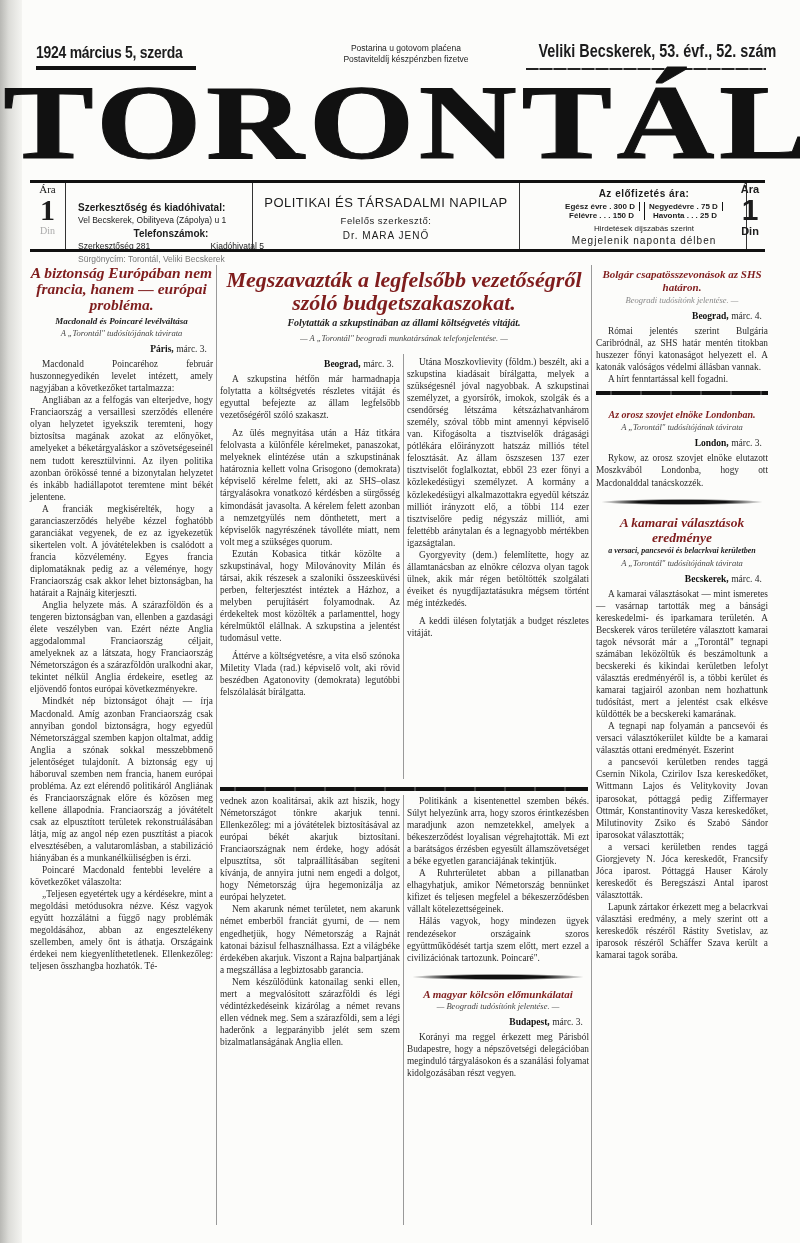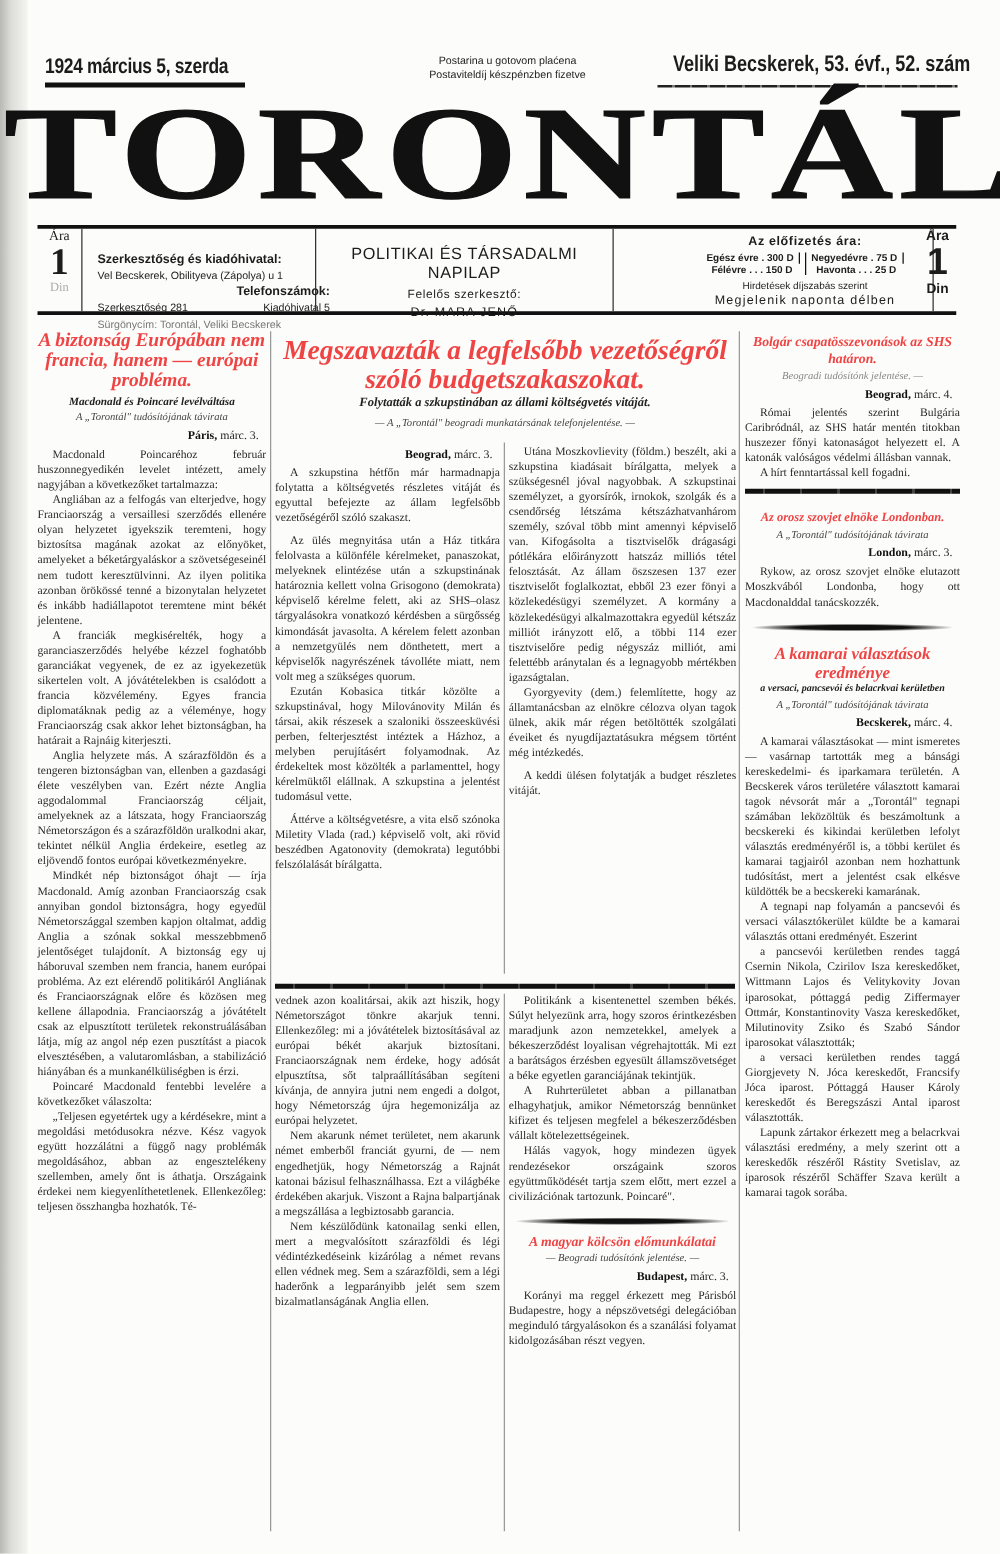--- a/index.html
+++ b/index.html
@@ -17,43 +17,43 @@
   .masthead { position: absolute; left: 55px; top: 70px; width: 690px; height: 105px; text-align: center;
     font-family: "Liberation Serif", serif; font-weight: bold; font-size: 118px; line-height: 105px; letter-spacing: 4px; color: #111;
     transform: scaleX(1.15) scaleY(0.9); transform-origin: center; -webkit-text-stroke: 1px #111; }
   .info-band { position: absolute; left: 30px; top: 180px; width: 735px; height: 72px; border-top: 3px solid #111; border-bottom: 3px solid #111; }
   .info-band .cell { position: absolute; top: 0; height: 66px; }
   .price-l { left: 0; width: 36px; text-align: center; font-size: 11px; border-right: 1px solid #333; }
   .price-big { font-size: 30px; font-weight: bold; line-height: 30px; }
   .price-l .unit { color: #aaa; font-size: 10px; }
   .office { left: 48px; width: 186px; font-size: 8.5px; font-family: "Liberation Sans", sans-serif; line-height: 13px; padding-top: 18px; }
   .office .bold { font-weight: bold; font-size: 10px; }
-  .office .center { text-align: right; }
+  .office .center { text-align: center; }
   .office .row2 { display: flex; justify-content: space-between; }
   .office .faded { color: #777; }
-  .center-cell { left: 222px; width: 239px; text-align: center; border-left: 1px solid #333; border-right: 1px solid #333; font-family: "Liberation Sans", sans-serif; }
+  .center-cell { left: 222px; width: 268px; text-align: center; border-left: 1px solid #333; border-right: 1px solid #333; font-family: "Liberation Sans", sans-serif; }
   .center-cell .tag { font-size: 13px; letter-spacing: 0.5px; margin-top: 12px; }
   .center-cell .ed-label { font-size: 9.5px; margin-top: 5px; letter-spacing: 0.5px; }
   .center-cell .ed-name { font-size: 10px; margin-top: 4px; letter-spacing: 1px; }
   .sub-cell { left: 512px; width: 205px; text-align: center; font-family: "Liberation Sans", sans-serif; font-size: 8px; padding-top: 5px; border-right: 1px solid #333; }
   .sub-cell .title { font-size: 10px; font-weight: bold; margin-bottom: 3px; letter-spacing: 0.5px; }
   .sub-cell .grid { display: flex; justify-content: center; font-weight: bold; line-height: 9px; }
   .sub-cell .grid div:first-child { border-right: 1.5px solid #111; padding-right: 4px; text-align: left; }
   .sub-cell .grid div:last-child { padding-left: 4px; text-align: left; }
   .sub-cell .ads { margin-top: 4px; font-size: 8px; }
   .sub-cell .pub { margin-top: 2px; font-size: 10px; font-weight: normal; letter-spacing: 1px; }
   .price-r { left: 705px; width: 30px; text-align: center; font-size: 11px; font-weight: bold; font-family: "Liberation Sans", sans-serif; }
   .price-r .unit { font-size: 11px; }
   .col { position: absolute; font-size: 9.3px; line-height: 12.05px; text-align: justify; color: #2a2a2a; }
   .col p { text-indent: 12px; margin-bottom: 0; }
   .col .gap { height: 6px; }
   .col b { color: #111; }
   .col .faint { color: #888; }
   .vrule { position: absolute; width: 1px; background: #999; }
-  .hdl { font-family: "Liberation Serif", serif; font-style: italic; font-weight: bold; text-align: center; color: #ef4444; }
+  .hdl { font-family: "Liberation Serif", serif; font-style: italic; font-weight: bold; text-align: center; color: #7f1d1d; }
   .sub { font-family: "Liberation Serif", serif; font-style: italic; font-weight: bold; text-align: center; font-size: 9px; color: #222; }
   .byline { font-style: italic; text-align: center; font-size: 8.5px; color: #444; }
   .dateline { text-align: right; font-size: 9.5px; margin: 4px 6px 3px 0; }
   .dateline b { font-weight: bold; }
   .orn { height: 6px; margin: 6px auto; background: radial-gradient(ellipse at center, #111 0%, #111 40%, transparent 72%); }
   .orn2 { height: 4px; margin: 4px 0; background: repeating-linear-gradient(to right, #111 0 14px, #444 14px 16px, #111 16px 30px); }
 </style>
 </head>
 <body>
 

